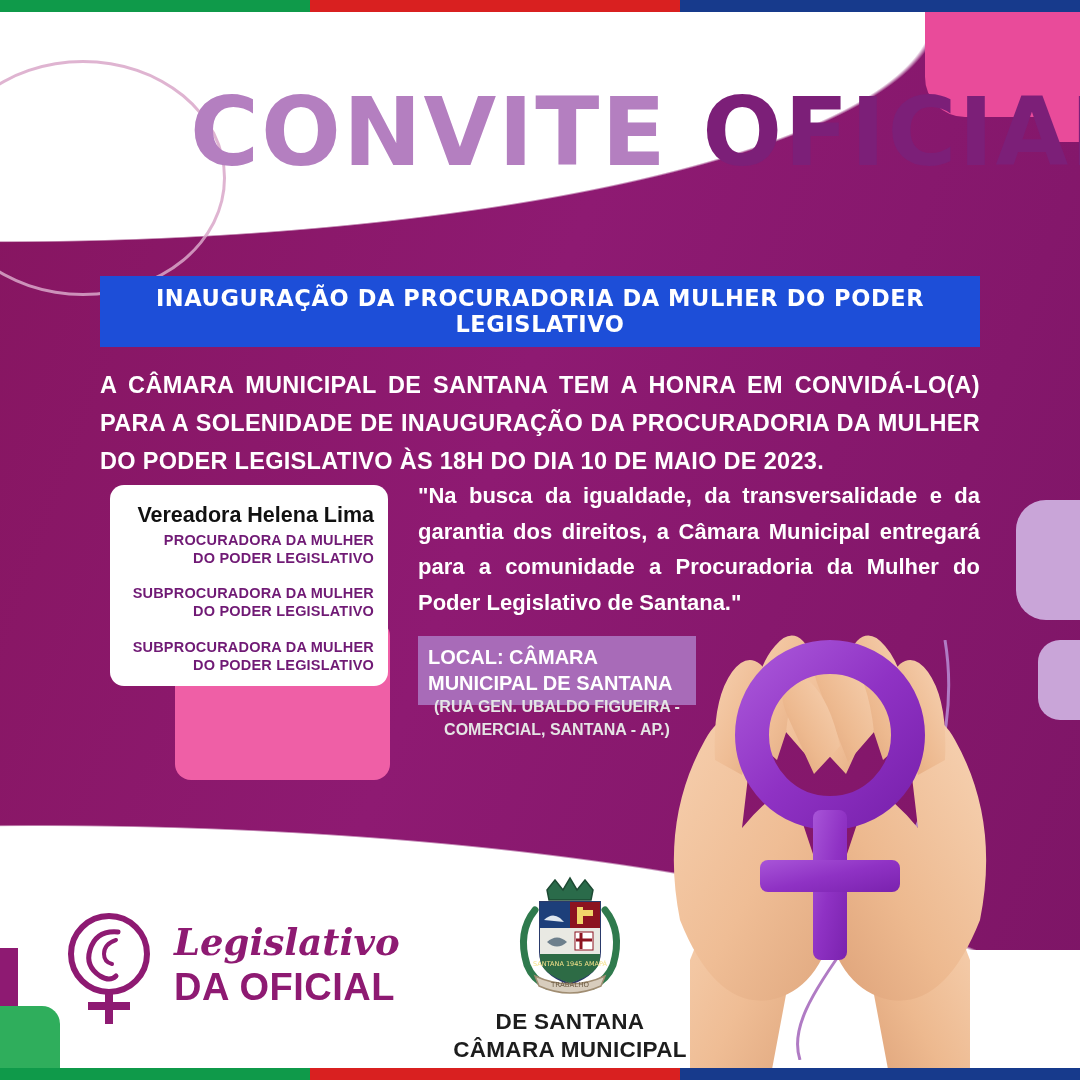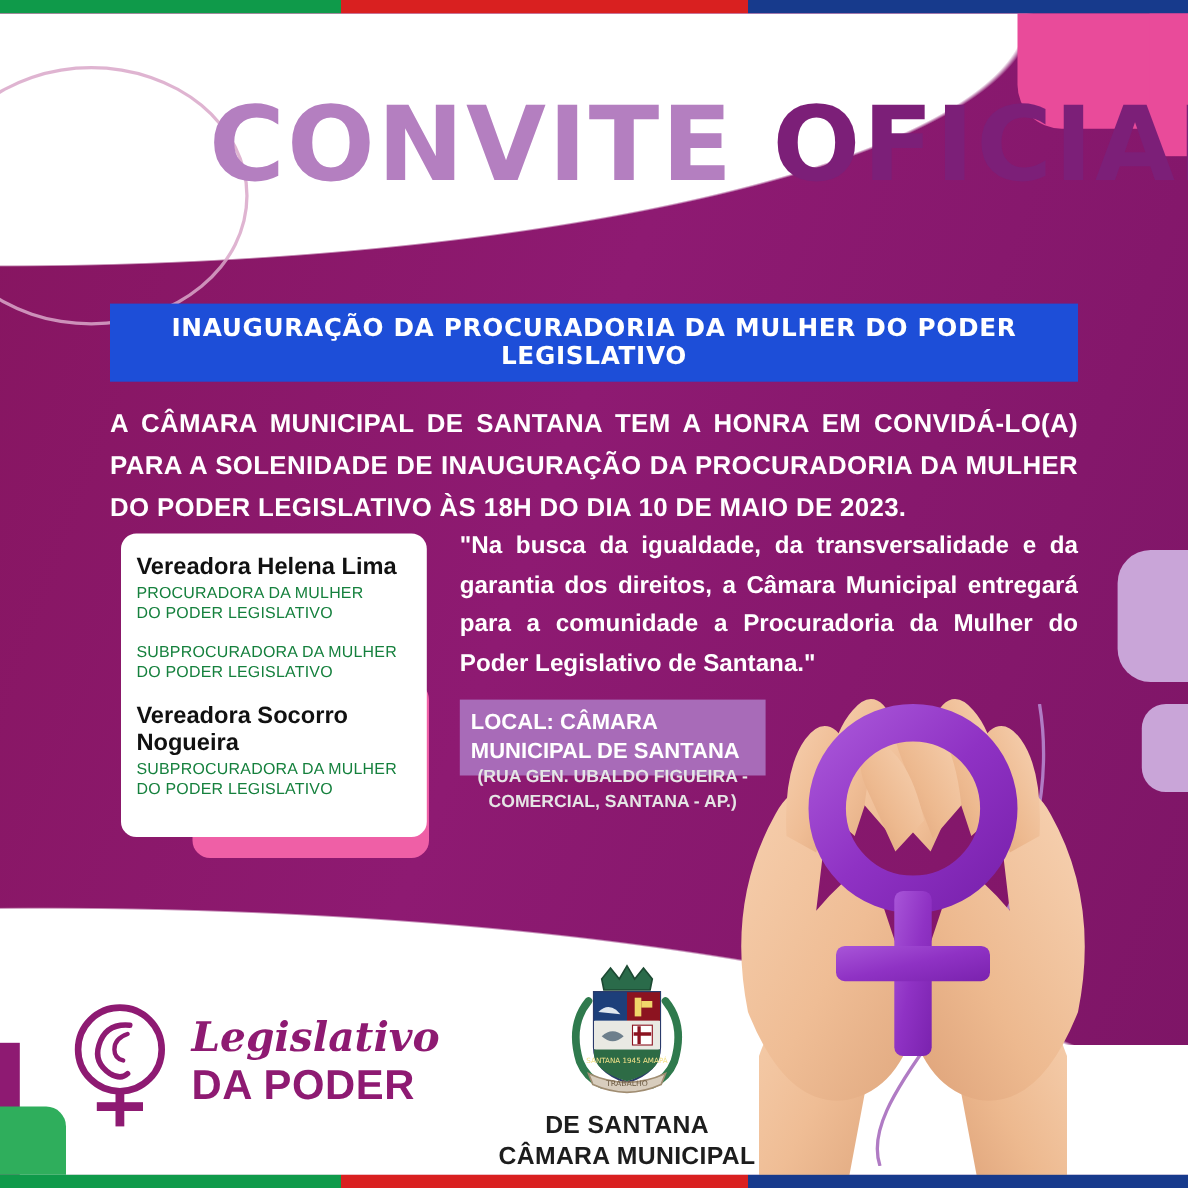--- a/index.html
+++ b/index.html
@@ -174,35 +174,35 @@
     z-index: 21;
   }
 
   
   .names-card {
     position: absolute;
     top: 485px; left: 110px;
     width: 278px;
     background: #ffffff;
     border-radius: 14px;
-    padding: 18px 14px 34px;
+    padding: 18px 14px 12px;
     box-sizing: border-box;
-    text-align: left;
+    text-align: right;
     z-index: 22;
   }
   .name {
     color: #111111;
     font-size: 21.5px;
     font-weight: 800;
     margin-bottom: 3px;
   }
   .role {
-    color: #15803d;
+    color: #701a75;
     font-size: 14.5px;
-    font-weight: 400;
+    font-weight: 700;
     line-height: 1.25;
     letter-spacing: .2px;
     margin-bottom: 17px;
   }
   .role.last { margin-bottom: 0; }
 
   
   .quote {
     position: absolute;
     top: 478px; left: 418px;
@@ -325,21 +325,20 @@
   <div class="subbar">INAUGURAÇÃO DA PROCURADORIA DA MULHER DO PODER LEGISLATIVO</div>
 
   <div class="lead">A CÂMARA MUNICIPAL DE SANTANA TEM A HONRA EM CONVIDÁ-LO(A) PARA A SOLENIDADE DE INAUGURAÇÃO DA PROCURADORIA DA MULHER DO PODER LEGISLATIVO ÀS 18H DO DIA 10 DE MAIO DE 2023.</div>
 
   <div class="names-card">
     <div class="name">Vereadora Helena Lima</div>
     <div class="role" style="white-space:pre-line">PROCURADORA DA MULHER
 DO PODER LEGISLATIVO</div>
     <div class="role" style="white-space:pre-line">SUBPROCURADORA DA MULHER
 DO PODER LEGISLATIVO</div>
-    <div class="name">Vereadora Socorro Nogueira</div>
     <div class="role last" style="white-space:pre-line">SUBPROCURADORA DA MULHER
 DO PODER LEGISLATIVO</div>
   </div>
 
   <div class="quote">"Na busca da igualdade, da transversalidade e da garantia dos direitos, a Câmara Municipal entregará para a comunidade a Procuradoria da Mulher do Poder Legislativo de Santana."</div>
   <div class="local-bar">LOCAL: CÂMARA MUNICIPAL DE SANTANA</div>
   <div class="local-sub">(RUA GEN. UBALDO FIGUEIRA - COMERCIAL, SANTANA - AP.)</div>
 
   <svg class="line-dec" viewBox="0 0 230 420">
     <path d="M215 0 C235 120 170 230 120 300 C80 355 60 390 70 420" fill="none" stroke="#b07bc4" stroke-width="3"></path>
@@ -399,21 +398,21 @@
 
   <div class="logo-proc">
     <svg width="115" height="118" viewBox="0 0 115 118">
       <circle cx="57" cy="44" r="38" fill="none" stroke="#8e1a72" stroke-width="6"></circle>
       <rect x="53" y="80" width="8" height="34" fill="#8e1a72"></rect>
       <rect x="36" y="92" width="42" height="8" fill="#8e1a72"></rect>
       <path d="M66 22 Q44 20 38 40 Q33 56 48 66 Q58 72 64 66" fill="none" stroke="#8e1a72" stroke-width="5" stroke-linecap="round"></path>
       <path d="M64 30 Q52 34 52 44 Q52 52 60 54" fill="none" stroke="#8e1a72" stroke-width="4" stroke-linecap="round"></path>
     </svg>
     <div class="txt1">Legislativo</div>
-    <div class="txt2">DA PODER</div>
+    <div class="txt2">DA OFICIAL</div>
   </div>
 
   <div class="logo-camara">
     <svg width="150" height="130" viewBox="0 0 150 130">
 
       <path d="M52 20 L60 10 L68 20 L75 8 L82 20 L90 10 L98 20 L96 30 L54 30 Z" fill="#2a6b4a" stroke="#1d4a33" stroke-width="1.5"></path>
 
       <path d="M40 40 Q22 62 32 95 Q38 110 52 116" fill="none" stroke="#2f7a4d" stroke-width="7" stroke-linecap="round"></path>
       <path d="M110 40 Q128 62 118 95 Q112 110 98 116" fill="none" stroke="#2f7a4d" stroke-width="7" stroke-linecap="round"></path>
 

